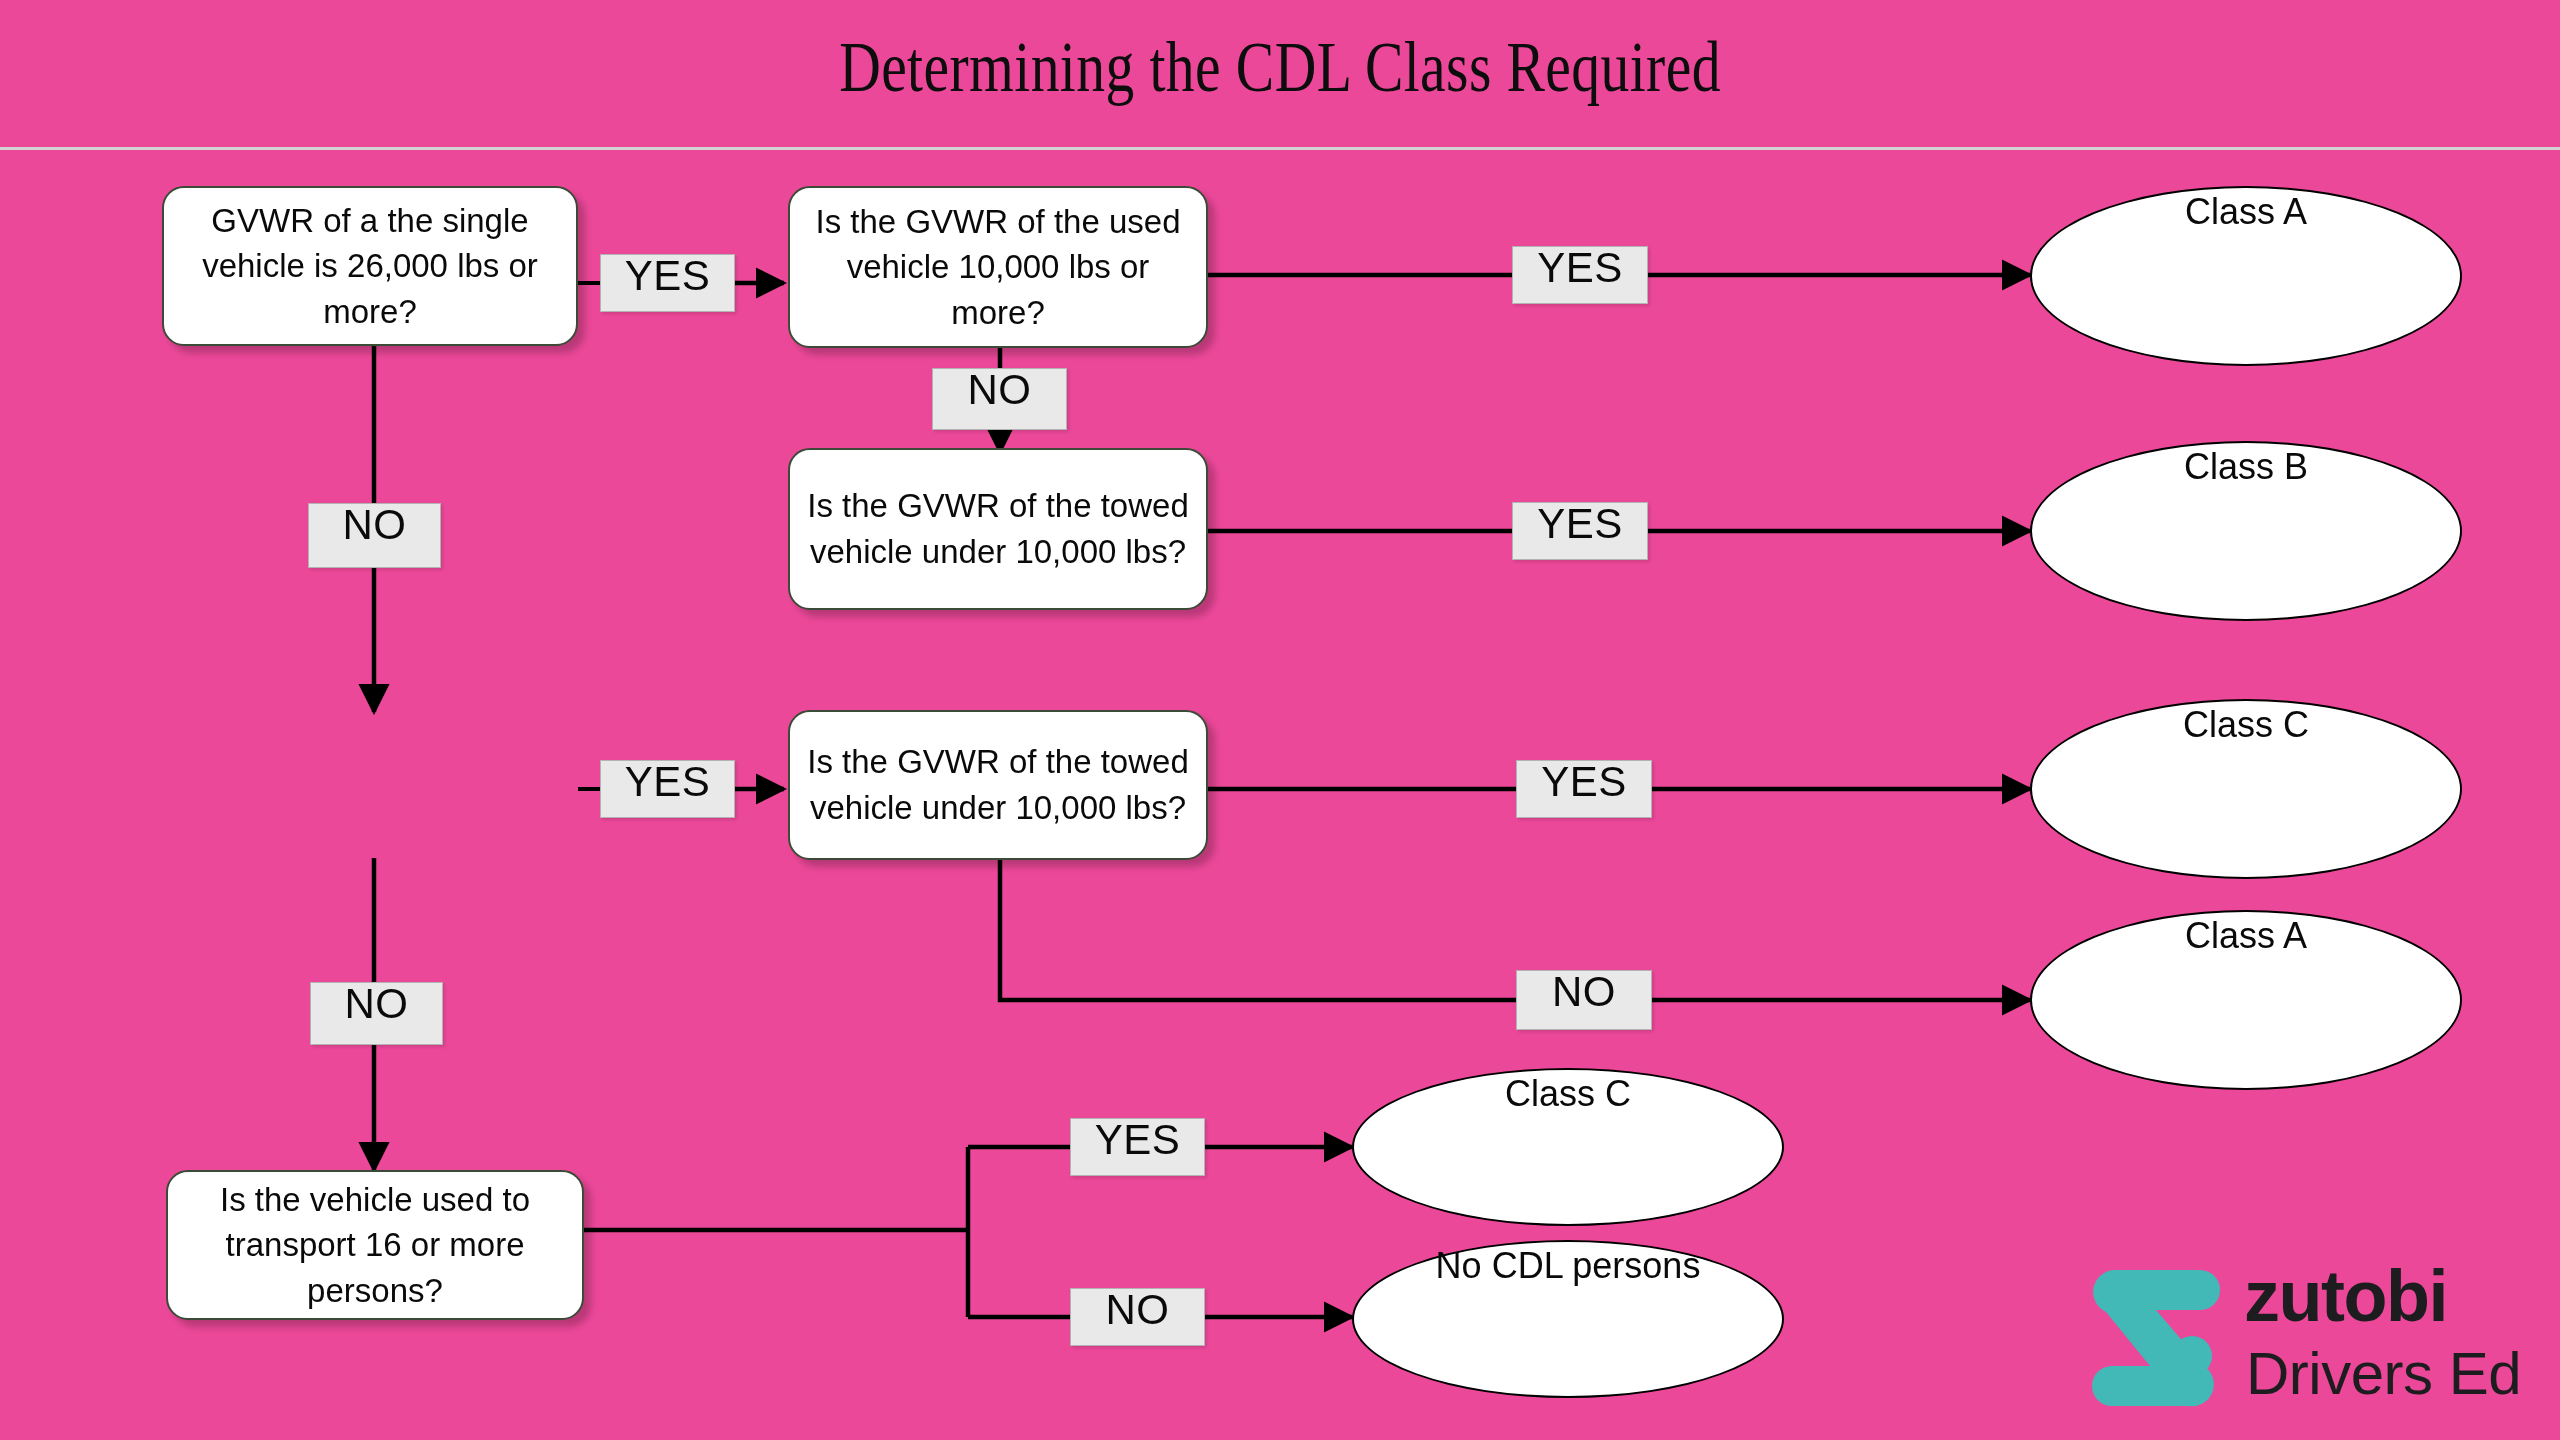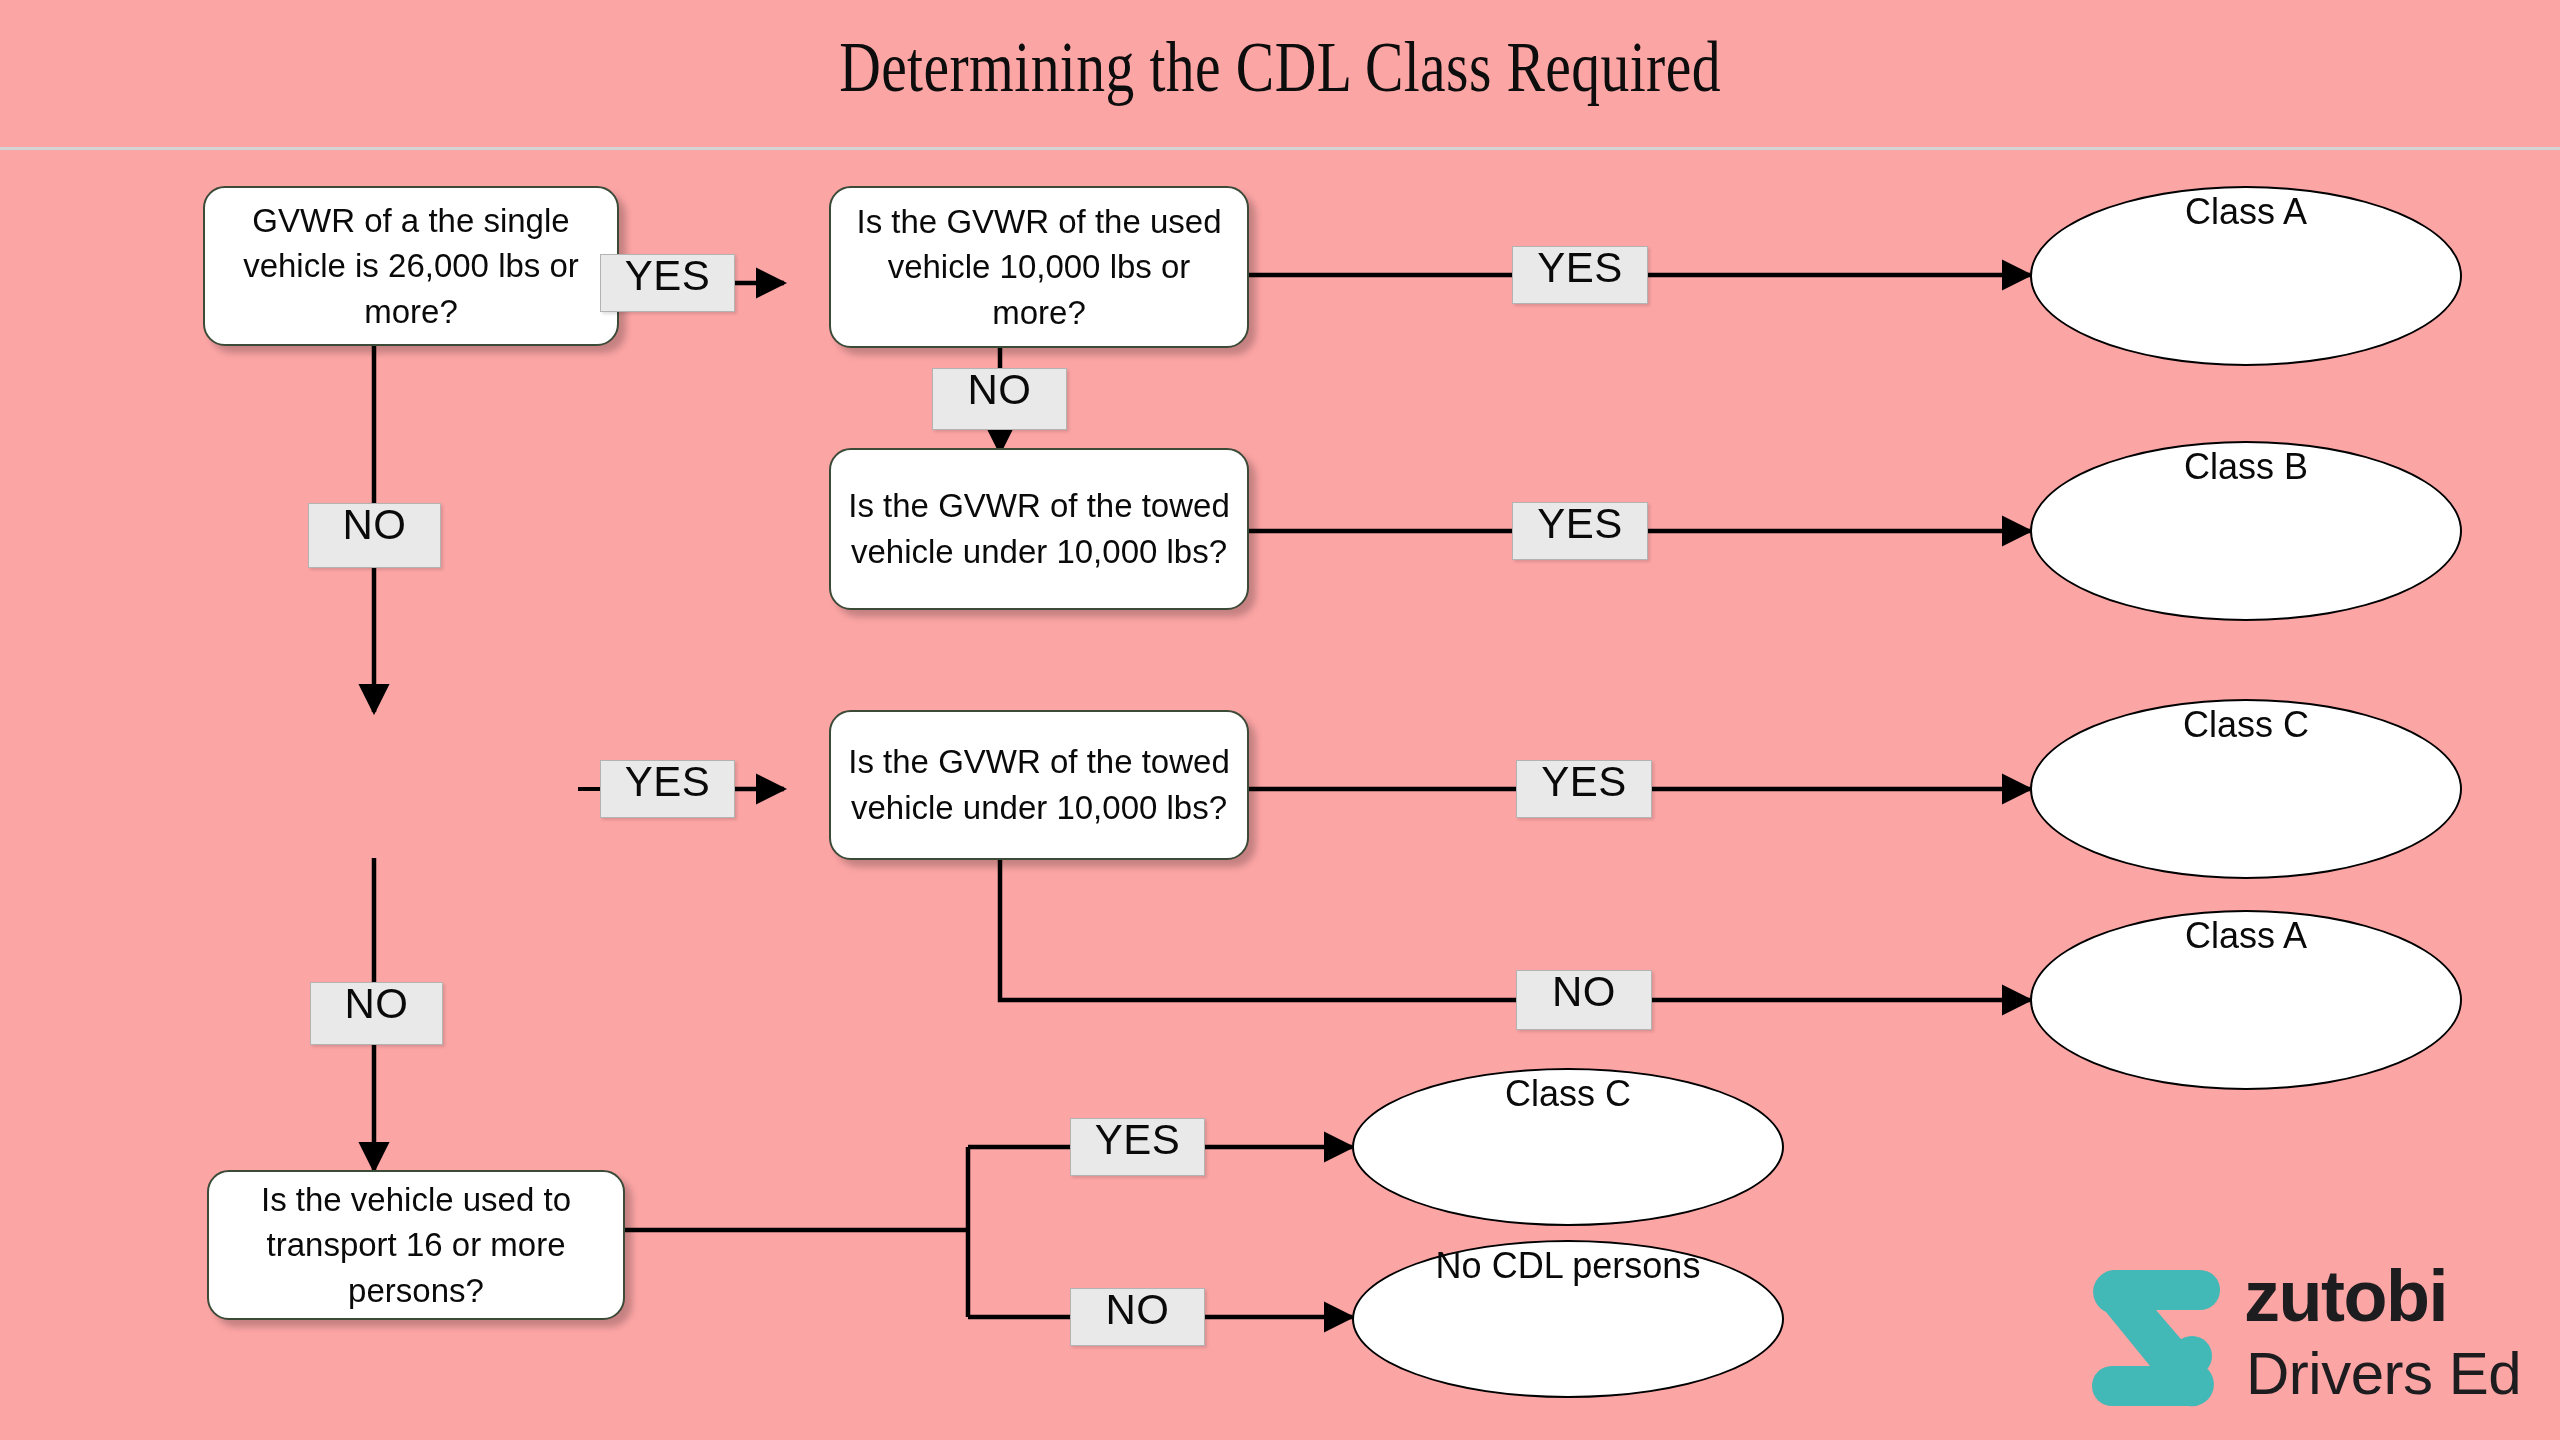--- a/index.html
+++ b/index.html
@@ -9,21 +9,21 @@
     background: #ffffff;
   }
   body {
     font-family: "Liberation Sans", sans-serif;
     -webkit-font-smoothing: antialiased;
   }
   #page {
     position: relative;
     width: 2560px;
     height: 1440px;
-    background: #fca5a5;
+    background: #ec4899;
     overflow: hidden;
   }
 
   
   #title-area {
     position: absolute;
     left: 0;
     top: 0;
     width: 2560px;
     height: 148px;
@@ -72,21 +72,20 @@
     box-shadow: 7px 7px 7px rgba(0,0,0,0.22);
     display: flex;
     align-items: center;
     justify-content: center;
     text-align: center;
     padding: 6px 16px;
     color: #0a0a0a;
     font-size: 33px;
     line-height: 1.38;
     font-family: "Liberation Sans", sans-serif;
-    margin-left: 41px;
   }
 
   
   .node-ellipse {
     position: absolute;
     box-sizing: border-box;
     background: #ffffff;
     border: 2.5px solid #000000;
     border-radius: 50%;
     display: flex;

